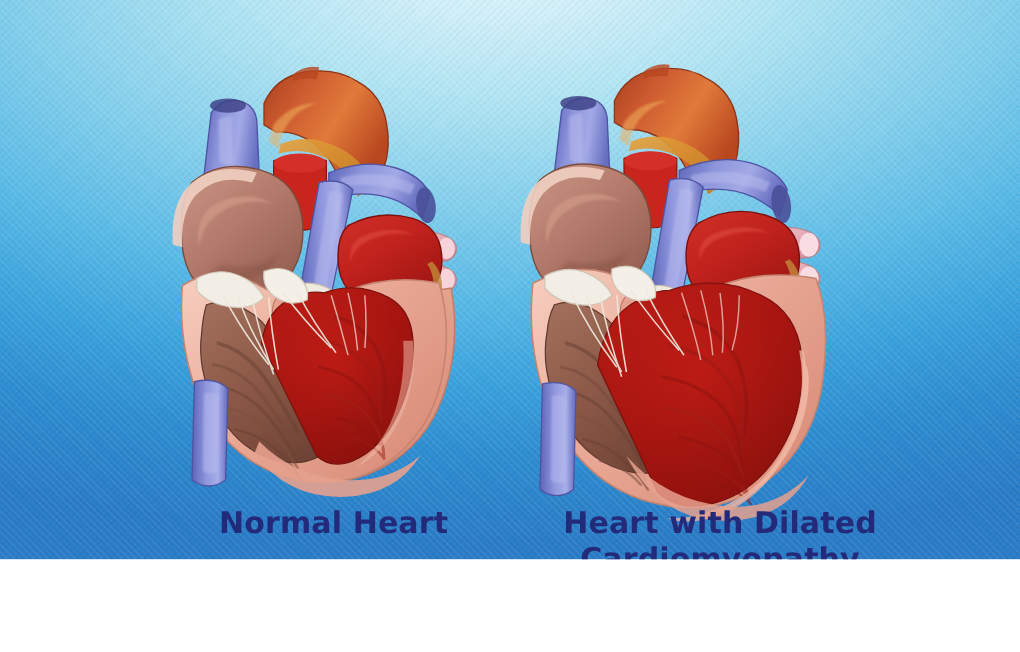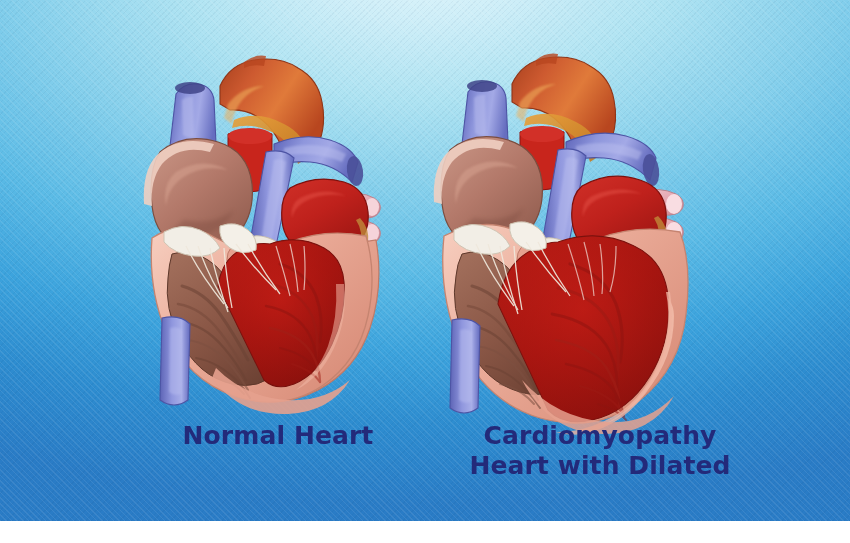--- a/index.html
+++ b/index.html
@@ -10,21 +10,21 @@
   body {
     width: 850px;
     height: 543px;
     overflow: hidden;
     font-family: "DejaVu Sans", "Liberation Sans", sans-serif;
   }
 
   #figure-root {
     position: relative;
     width: 850px;
-    height: 521px;
+    height: 466px;
     overflow: hidden;
     background:
       radial-gradient(ellipse 115% 105% at 50% -8%,
         #e2f6fb 0%,
         #cdeef8 12%,
         #aee3f2 26%,
         #86d0ec 42%,
         #5bbbe6 58%,
         #3ca3dd 72%,
         #2e8dd0 85%,
@@ -456,17 +456,17 @@
       <path d="M34 272 q18 -4 28 6 l-2 82 q-14 10 -28 0 z" fill="url(#d-blue-v)" stroke="#4d54a4" stroke-width="1.1"></path>
       <path d="M42 282 q8 -2 12 2 l-1 70 q-8 2 -12 -2 z" fill="#bcc0f0" opacity="0.45" filter="url(#d-soft)"></path>
     </svg>
   </div>
 
   <div class="caption" id="caption-normal">
     <span class="caption-line">Normal Heart</span>
   </div>
 
   <div class="caption" id="caption-dilated">
+    <span class="caption-line">Heart with Dilated</span>
     <span class="caption-line">Cardiomyopathy</span>
-    <span class="caption-line">Heart with Dilated</span>
   </div>
 
 </div>
 
 </body></html>

